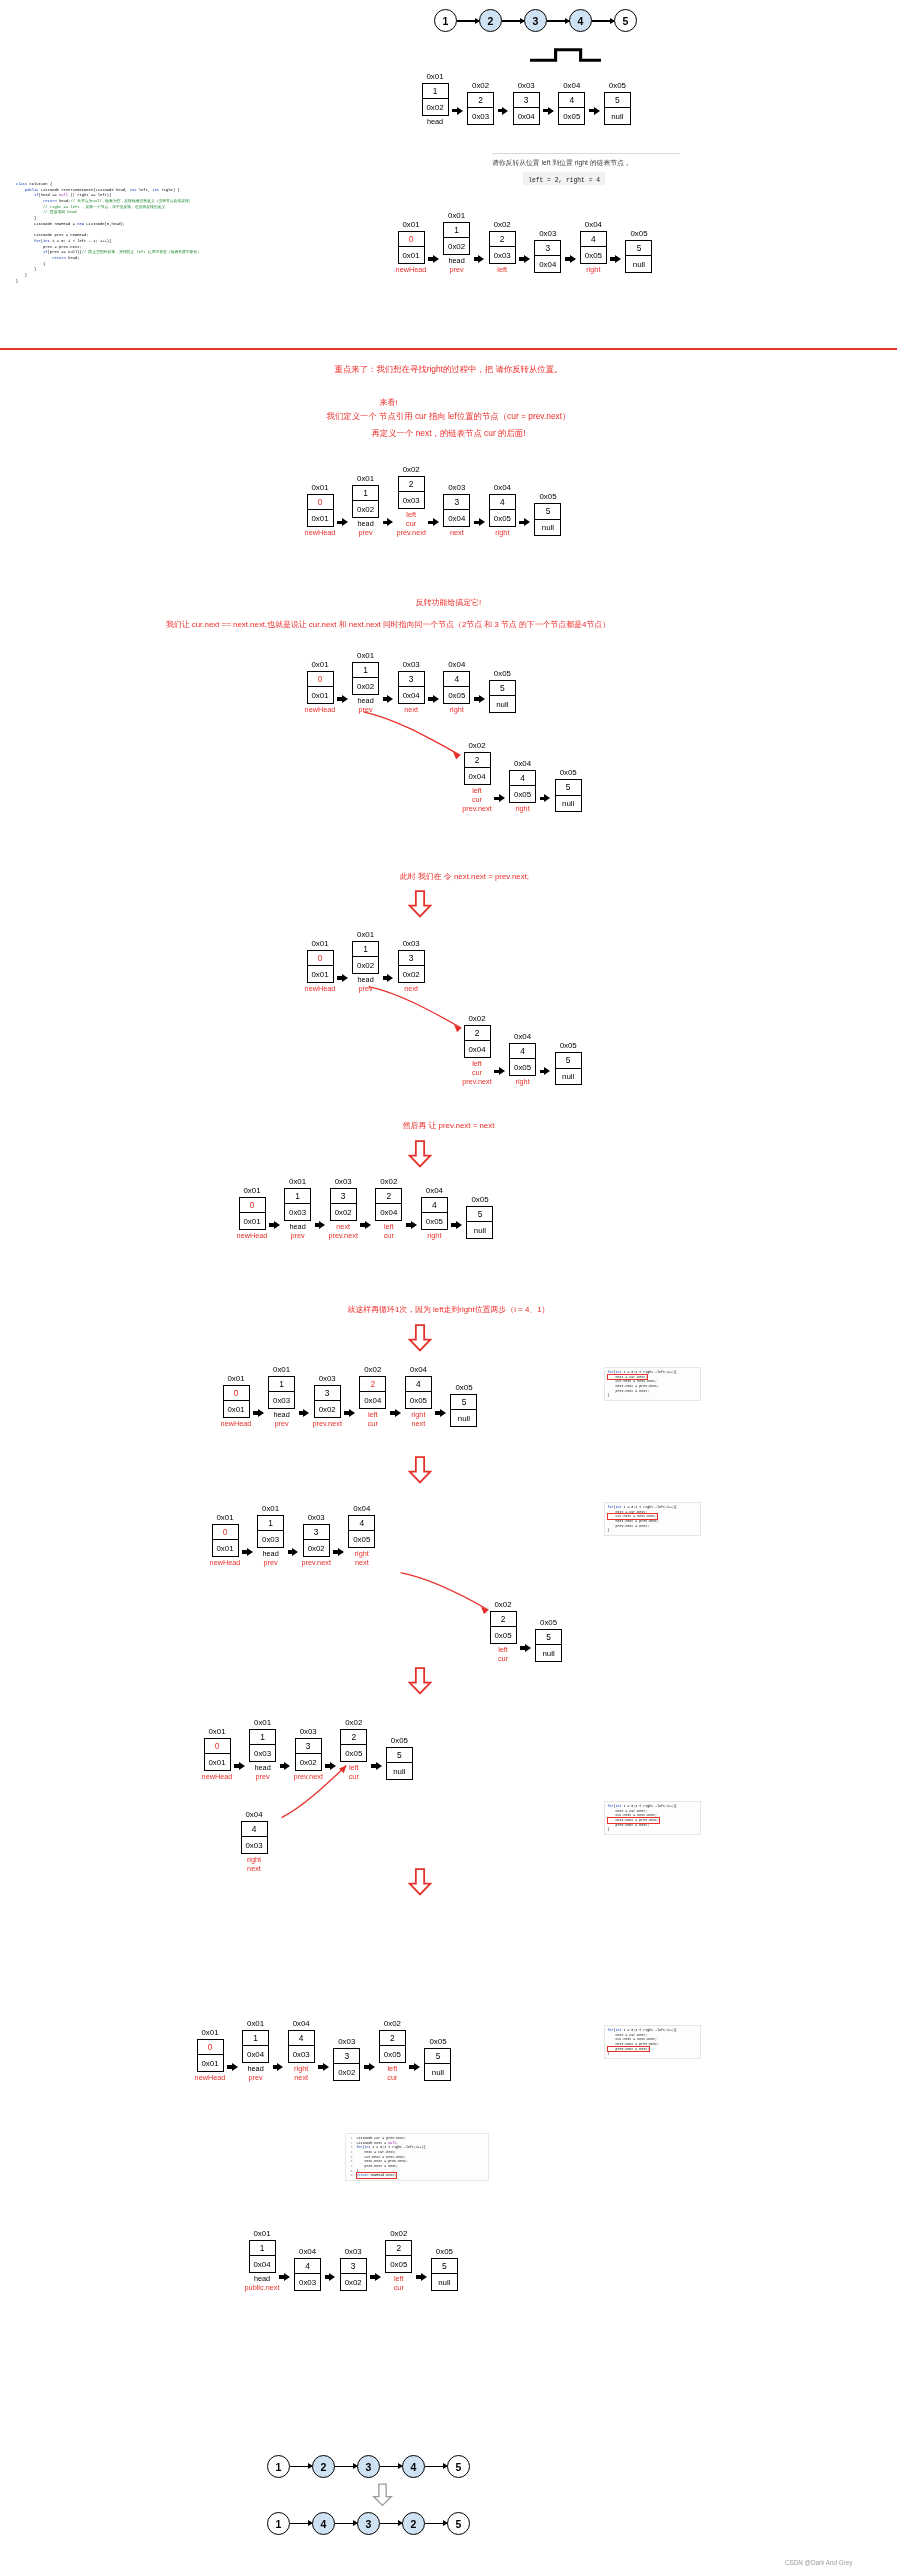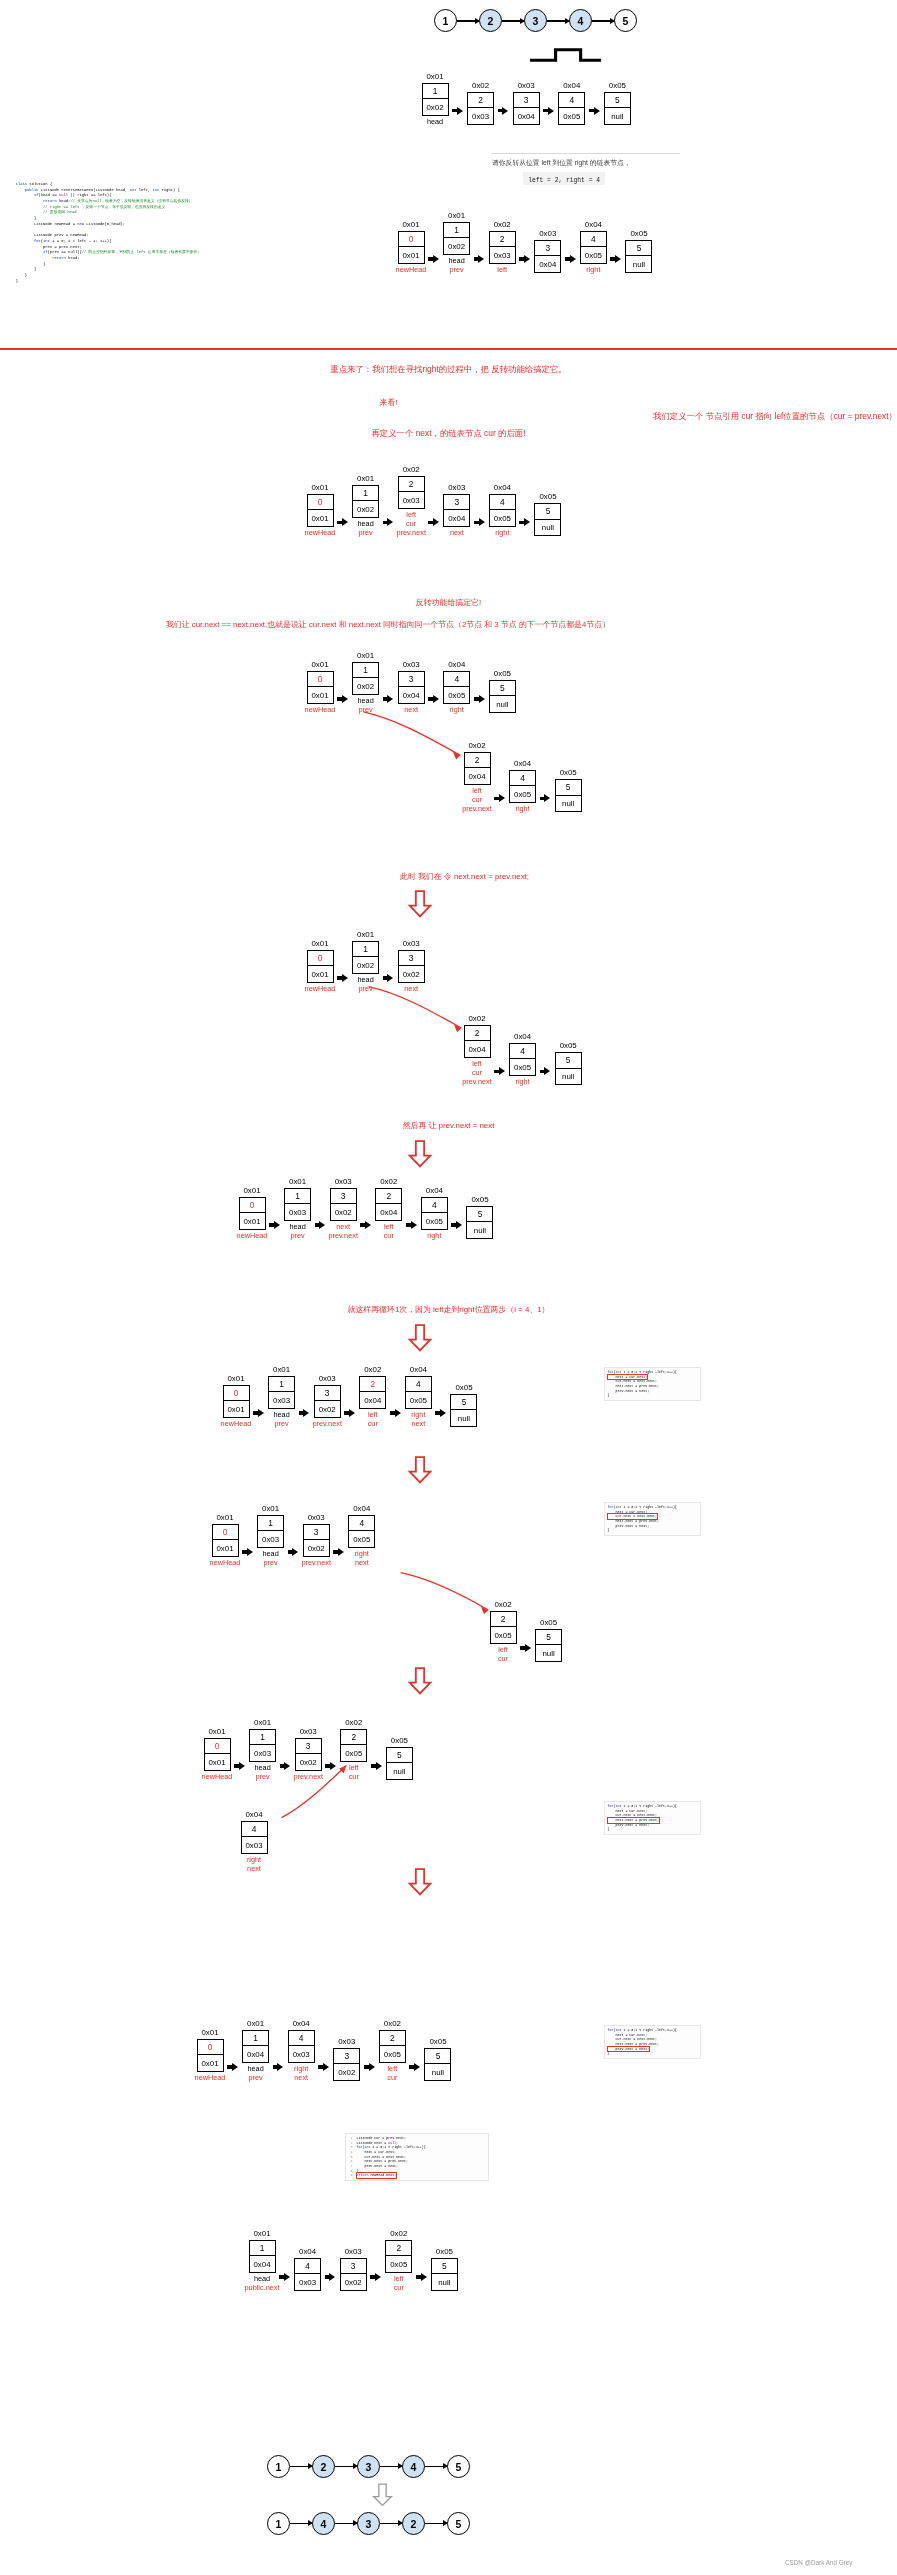--- a/index.html
+++ b/index.html
@@ -293,23 +293,23 @@
           <div class="val">5</div>
           <div class="nxt">null</div>
         </div>
         <div class="lbls"></div>
       </div>
     </div>
 </div>
 
 <div class="abs hr-red" style="left:0px; top:348px; width:897px;"></div>
 
-<div class="abs rtext" style="left:0; top:364px; width:897px; font-size:8.4px;">重点来了：我们想在寻找right的过程中，把 反转功能给搞定它。</div>
+<div class="abs rtext" style="left:0; top:364px; width:897px; font-size:8.4px;">重点来了：我们想在寻找right的过程中，把 请你反转从位置。</div>
 <div class="abs rtext" style="left:0; top:397px; width:777px; font-size:7.9px;">来看!</div>
-<div class="abs rtext" style="left:0; top:411px; width:897px; font-size:8.4px;text-align:right;">我们定义一个 节点引用 cur 指向 lef位置的节点（cur = prev.next）</div>
+<div class="abs rtext" style="left:0; top:411px; width:897px; font-size:8.4px;">我们定义一个 节点引用 cur 指向 lef位置的节点（cur = prev.next）</div>
 <div class="abs rtext" style="left:0; top:428px; width:897px; font-size:8.4px;">再定义一个 next，的链表节点 cur 的后面!</div>
 
 <div class="abs" style="left:304px; top:466px;">
   <div class="boxrow">
       <div class="nodewrap">
         <div class="addr">0x01</div>
         <div class="nodebox">
           <div class="val red">0</div>
           <div class="nxt">0x01</div>
         </div>

